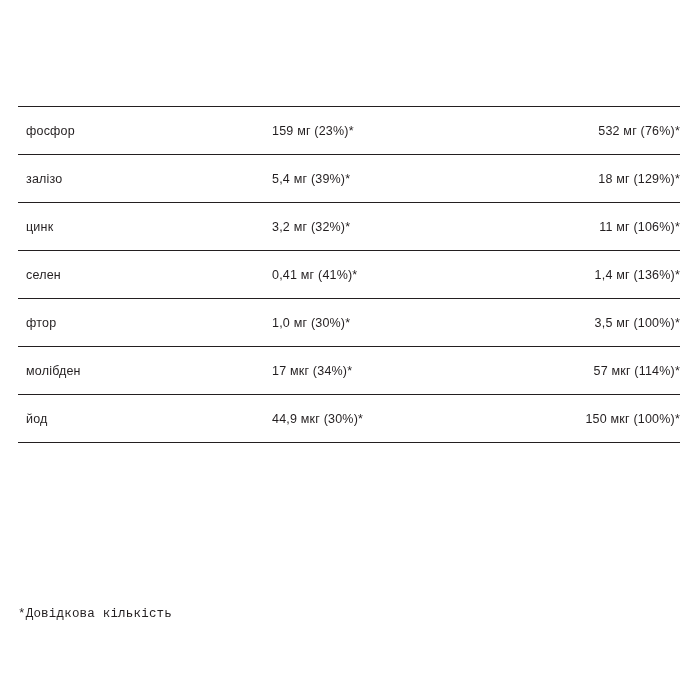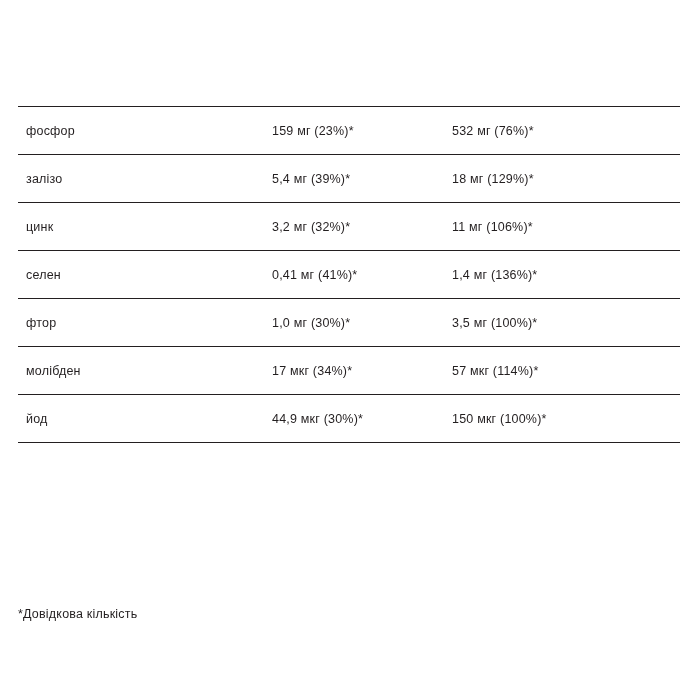--- a/index.html
+++ b/index.html
@@ -48,30 +48,32 @@
   }
   .col-name {
     width: 246px;
     padding-left: 8px !important;
   }
   .col-v1 {
     width: 180px;
   }
   .col-v2 {
     width: 228px;
+    text-align: right;
   }
   .footnote {
     position: absolute;
     left: 18px;
     top: 606px;
     font-size: 12.5px;
     line-height: 16px;
     letter-spacing: 0.2px;
     color: #231f20;
     white-space: nowrap;
+    font-family: Liberation Mono, monospace;
   }
 </style>
 </head>
 <body>
 
 <div class="page">
 
   <table class="nutrition-table">
     <tbody>
 

